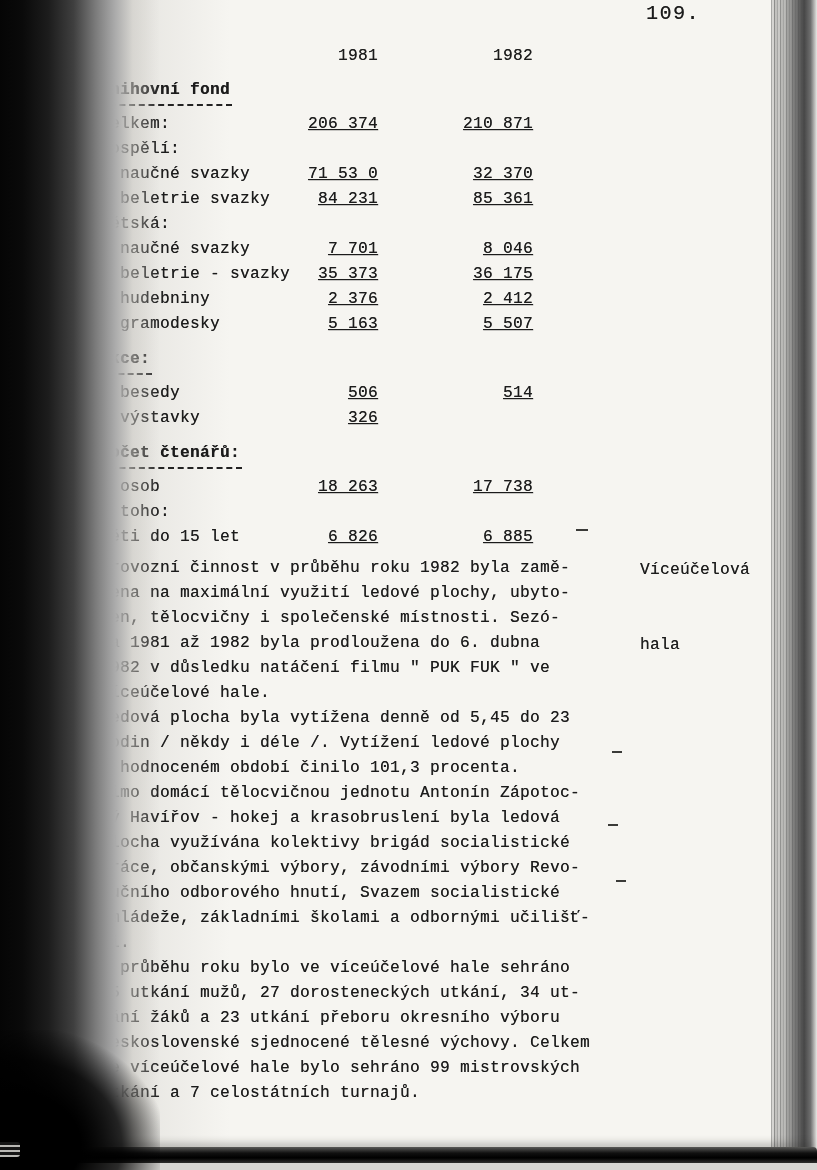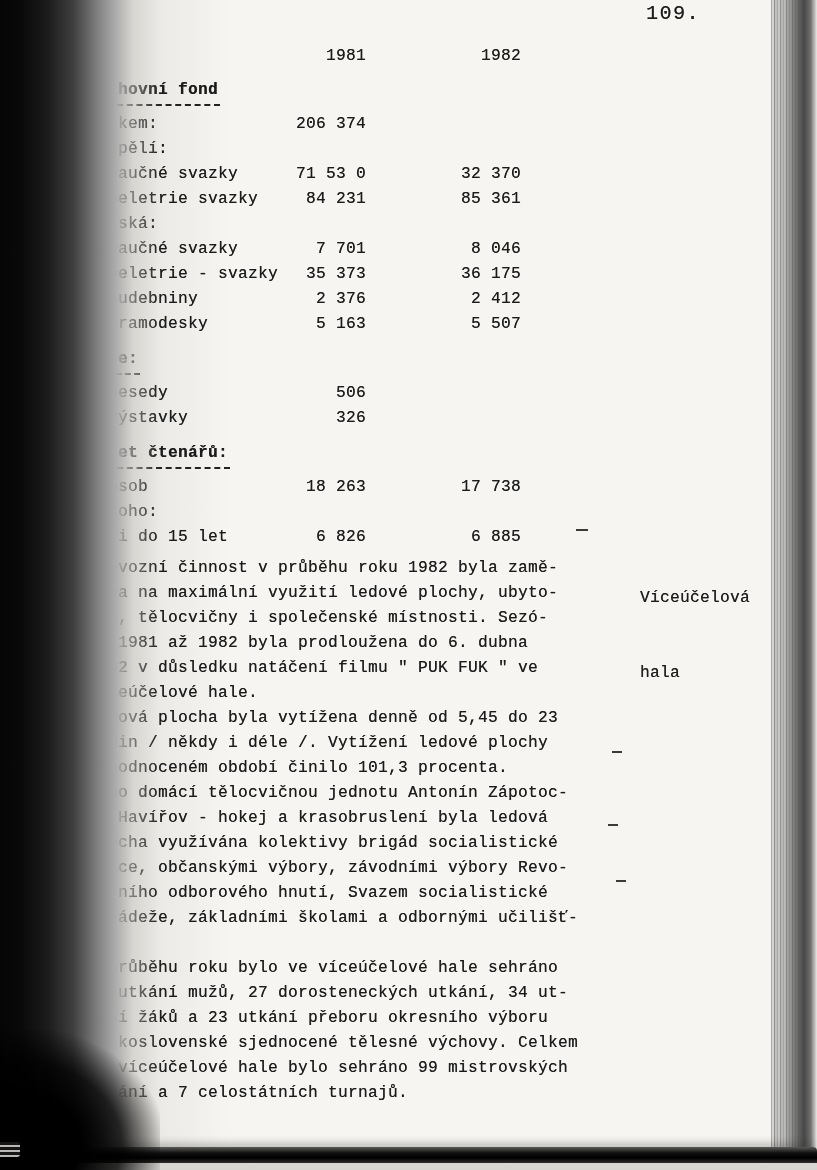--- a/index.html
+++ b/index.html
@@ -51,30 +51,30 @@
   .a1{left:576px;top:529px;width:12px;height:2px;}
   .a2{left:612px;top:751px;width:10px;height:2px;}
   .a3{left:608px;top:824px;width:10px;height:2px;}
   .a4{left:616px;top:880px;width:10px;height:2px;}
   
   .tw{
     font-size:16px;letter-spacing:.4px;
     text-shadow:.3px .3px .6px rgba(15,15,15,.7);
   }
   .page-number{position:absolute;left:646px;top:2px;z-index:2;font-size:20px;letter-spacing:1.5px;}
-  .content{position:absolute;left:88px;top:44px;width:545px;z-index:2;}
+  .content{position:absolute;left:100px;top:44px;width:545px;z-index:2;}
   .trow{display:grid;grid-template-columns:206px 72px 155px;line-height:25px;}
-  .trow .tv1,.trow .tv2{text-align:right;}
+  .trow .tv1,.trow .tv2{text-align:right;text-decoration:underline;}
   .trow.heading{margin-top:10px;margin-bottom:6px;font-weight:bold;}
   .trow.heading .tlabel{border-bottom:2px dashed #222;padding-bottom:1px;justify-self:start;padding-right:2px;}
   .col-headers{display:grid;grid-template-columns:206px 72px 155px;line-height:24px;margin-bottom:0;}
   .col-headers span{text-align:right;}
   .body-text{margin-top:6px;}
   .bodyline{line-height:25px;white-space:pre;}
-  .margin-note{position:absolute;left:640px;top:536px;z-index:2;line-height:25px;white-space:pre;}
+  .margin-note{position:absolute;left:640px;top:508px;z-index:2;line-height:25px;white-space:pre;}
 </style>
 </head>
 <body>
 
 <div class="binding-shadow"></div>
 <div class="left-wash"></div>
 <div class="right-edges"></div>
 <div class="bottom-bar"></div>
 <div class="bottom-strip"></div>
 <div class="bottom-left-blob"></div>
@@ -101,20 +101,21 @@
 
   <div>
     <div class="trow heading">
       <span class="tlabel">Knihovní fond</span>
       <span class="tv1"></span>
       <span class="tv2"></span>
     </div>
     <div class="trow">
       <span class="tlabel">celkem:</span>
       <span class="tv1">206 374</span>
+      <span class="tv2">210 871</span>
     </div>
     <div class="trow">
       <span class="tlabel">dospělí:</span>
       <span class="tv1"></span>
       <span class="tv2"></span>
     </div>
     <div class="trow">
       <span class="tlabel">- naučné svazky</span>
       <span class="tv1">71 53 0</span>
       <span class="tv2">32 370</span>
@@ -150,20 +151,21 @@
       <span class="tv2">5 507</span>
     </div>
     <div class="trow heading">
       <span class="tlabel">Akce:</span>
       <span class="tv1"></span>
       <span class="tv2"></span>
     </div>
     <div class="trow">
       <span class="tlabel">- besedy</span>
       <span class="tv1">506</span>
+      <span class="tv2">514</span>
     </div>
     <div class="trow">
       <span class="tlabel">- výstavky</span>
       <span class="tv1">326</span>
     </div>
     <div class="trow heading">
       <span class="tlabel">Počet čtenářů:</span>
       <span class="tv1"></span>
       <span class="tv2"></span>
     </div>

